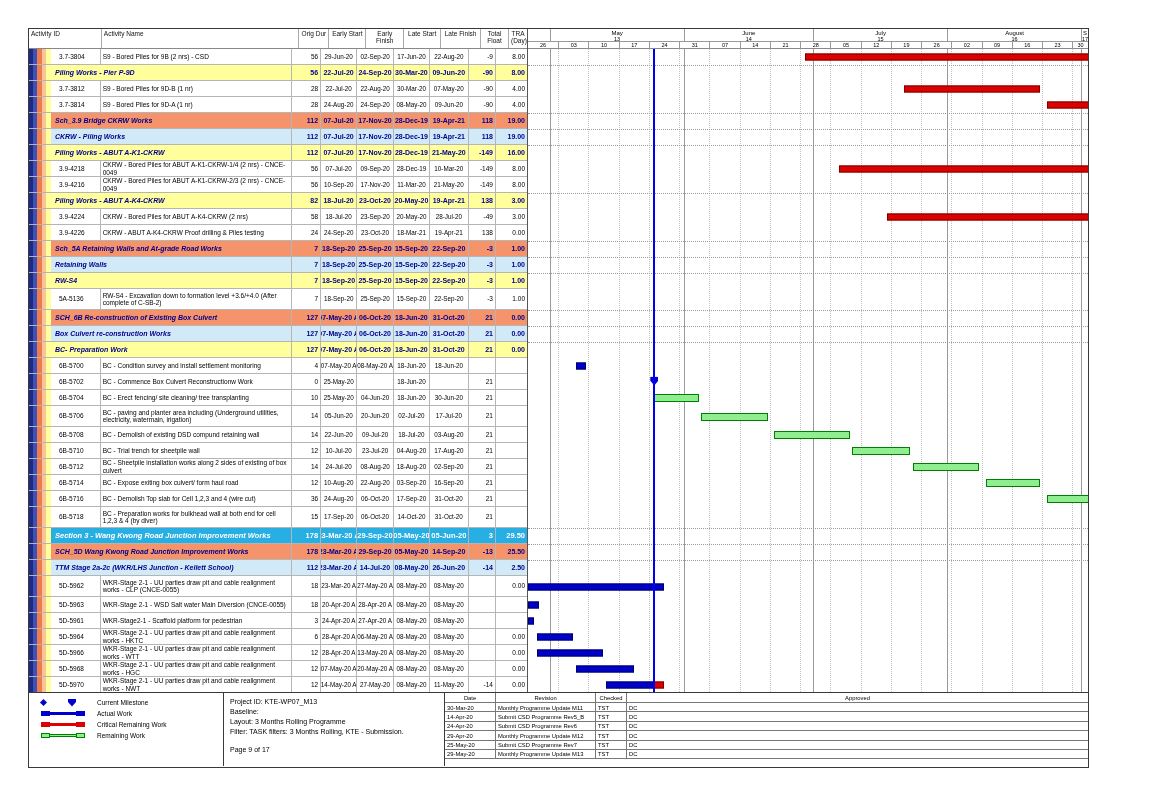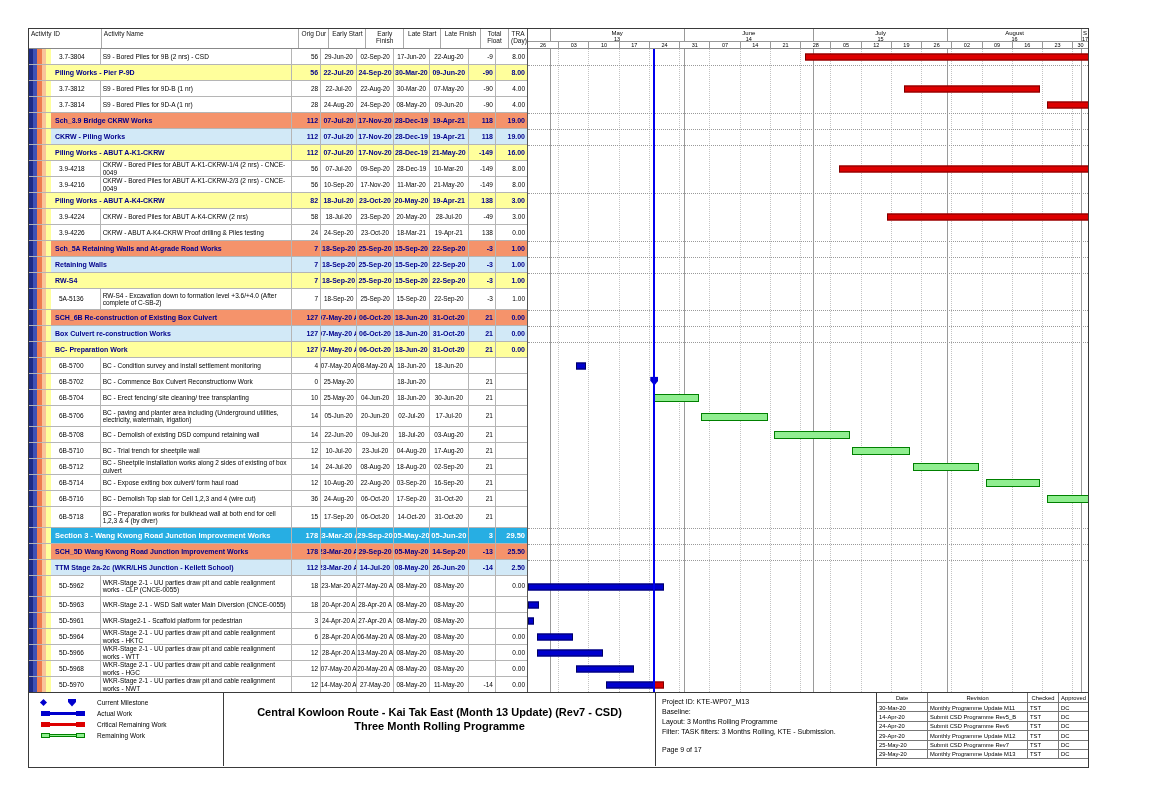--- a/index.html
+++ b/index.html
@@ -21,21 +21,21 @@
         font-size:6.5px;line-height:7.2px;background:#fff;}
   .trow.tall{height:21px;}
   .stripes{flex:0 0 22px;display:flex;height:100%;}
   .stripes i{display:block;height:100%;}
   .s1{width:4px;background:#1c2a86;} .s2{width:4px;background:#3f51b5;}
   .s3{width:5px;background:#ee7c4f;} .s4{width:4px;background:#f9c49a;} .s5{width:5px;background:#ffff9c;}
   .c{border-left:1px solid #b5b5b5;box-sizing:border-box;padding:0 2px;overflow:hidden;
      display:flex;align-items:center;white-space:nowrap;}
   .c.cid{width:50px;border-left:none;padding-left:8px;}
   .c.cname{width:198px;white-space:normal;}
-  .c.clabel{width:248px;border-left:none;padding-left:4px;white-space:normal;}
+  .c.clabel{width:248px;border-left:none;padding-left:4px;white-space:normal;font-style:italic;}
   .c.cdur{width:30px;justify-content:flex-end;}
   .c.ces,.c.cls{width:37px;justify-content:center;font-size:6.3px;}
   .c.cef{width:38px;justify-content:center;font-size:6.3px;}
   .c.clf{width:40px;justify-content:center;font-size:6.3px;}
   .c.ctf{width:28px;justify-content:flex-end;}
   .c.ctra{width:33px;justify-content:flex-end;}
   .trow.l1{background:var(--l1-bg);} .trow.l2{background:var(--l2-bg);}
   .trow.l3{background:var(--l3-bg);} .trow.section{background:var(--section-bg);}
   .trow.l1 .c,.trow.l2 .c,.trow.l3 .c{color:var(--summary-text);font-weight:bold;font-size:7px;}
   .trow.section .c{color:#fff;font-weight:bold;font-size:7.5px;}
@@ -998,24 +998,20 @@
             <div class="legend-icon">
               <div class="lbar remaining">
                 <div class="mid"></div>
                 <div class="cap l"></div>
                 <div class="cap r"></div>
               </div>
             </div>
             <div class="legend-label">Remaining Work</div>
           </div>
         </div>
-      <div class="fbox titlebox">
-        <div class="title1">Central Kowloon Route - Kai Tak East (Month 13 Update) (Rev7 - CSD)</div>
-        <div class="title2">Three Month Rolling Programme</div>
-      </div>
       <div class="fbox infobox" id="infobox">
           <div class="info-line">Project ID: KTE-WP07_M13</div>
           <div class="info-line">Baseline:</div>
           <div class="info-line">Layout: 3 Months Rolling Programme</div>
           <div class="info-line">Filter: TASK filters: 3 Months Rolling, KTE - Submission.</div>
           <div class="info-line pagenum">Page 9 of 17</div>
         </div>
       <div class="fbox revbox">
         <div class="revgrid" id="revgrid">
             <div class="revcell hdr first">Date</div>

